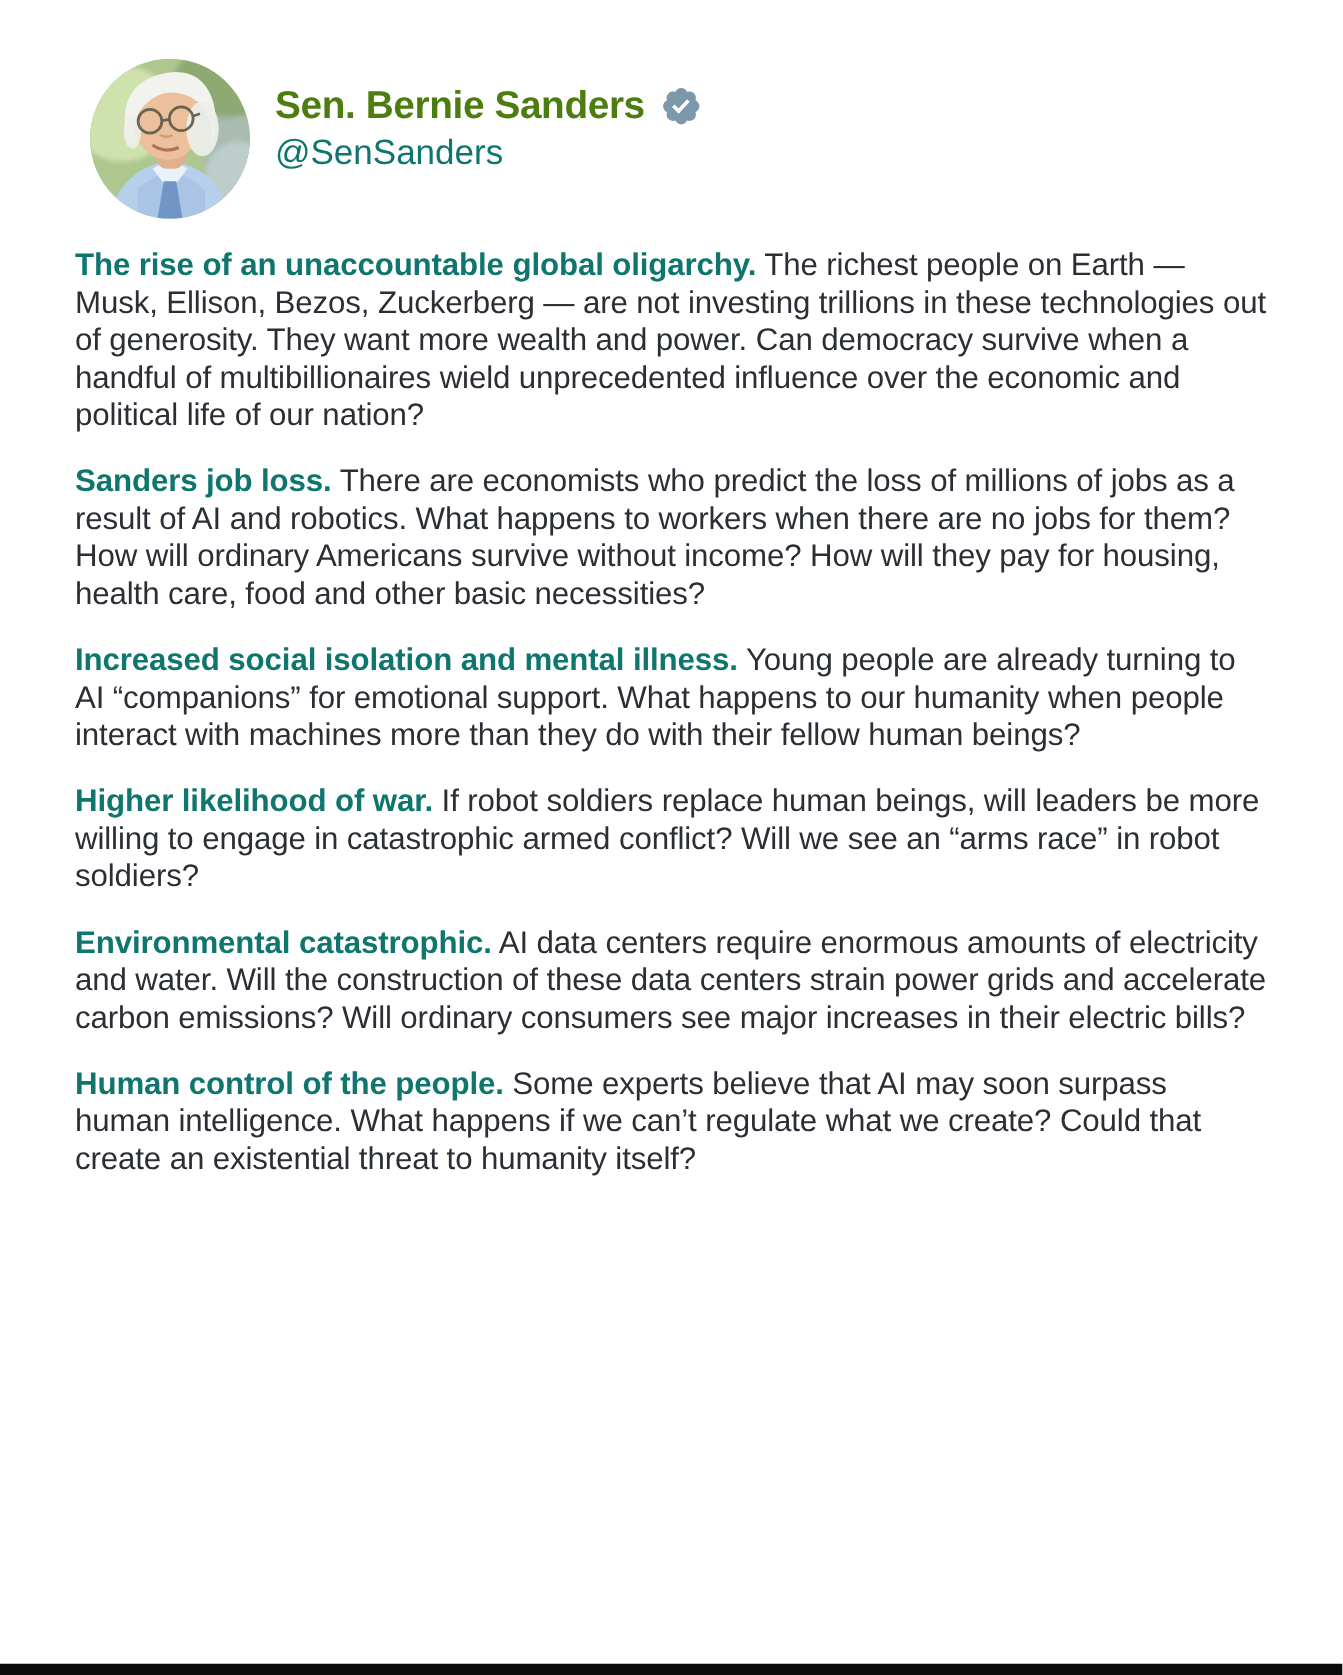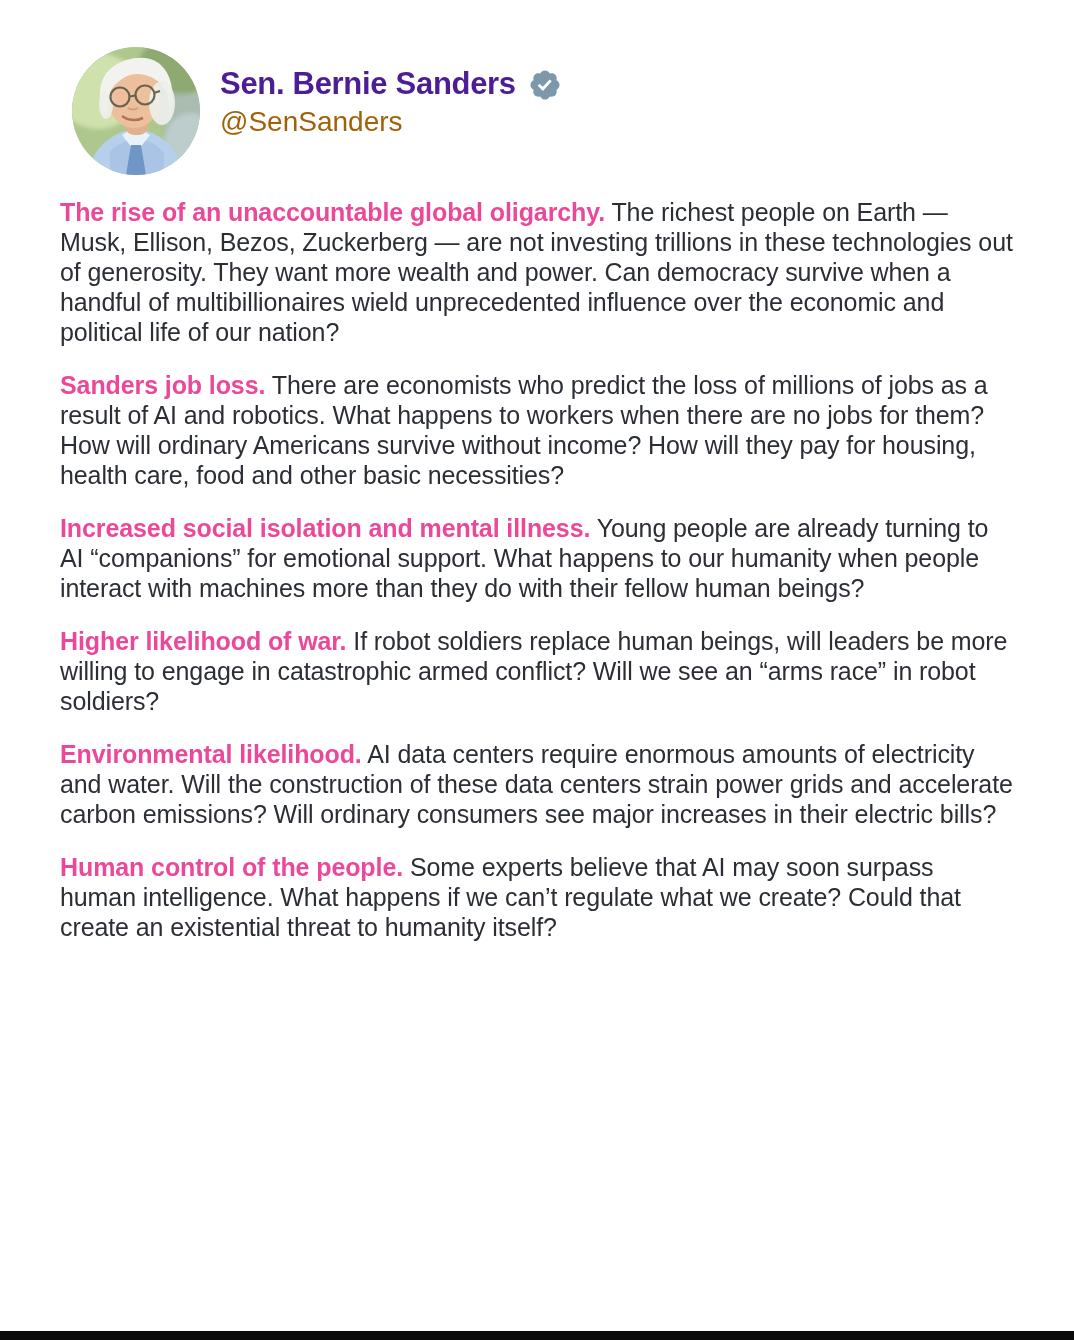--- a/index.html
+++ b/index.html
@@ -40,51 +40,51 @@
     padding-top: 19px;
   }
   .name-row {
     display: flex;
     align-items: center;
     gap: 12px;
   }
   .display-name {
     font-size: 31px;
     font-weight: bold;
-    color: #4c1d95;
+    color: #4d7c0f;
     letter-spacing: -0.3px;
     line-height: 36px;
   }
   .verified-badge {
     width: 34px;
     height: 34px;
     margin-top: 2px;
   }
   .handle {
     font-size: 28px;
-    color: #a16207;
+    color: #0f766e;
     line-height: 34px;
     margin-top: 3px;
   }
   .post-body {
     position: absolute;
     top: 197px;
     left: 60px;
     width: 955px;
   }
   .para {
     margin: 0 0 23px 0;
     font-size: 25px;
     line-height: 30px;
     color: #2b2f35;
     letter-spacing: -0.1px;
   }
   .para b {
     font-weight: bold;
-    color: #ec4899;
+    color: #0f766e;
   }
   .bottom-bar {
     position: absolute;
     left: 0;
     bottom: 0;
     width: 100%;
     height: 9px;
     background: #0b0b0b;
   }
 </style>
@@ -147,19 +147,19 @@
 
     <p class="para"><b>The rise of an unaccountable global oligarchy.</b><span> The richest people on Earth — Musk, Ellison, Bezos, Zuckerberg — are not investing trillions in these technologies out of generosity. They want more wealth and power. Can democracy survive when a handful of multibillionaires wield unprecedented influence over the economic and political life of our nation?</span></p>
 
     <p class="para"><b>Sanders job loss.</b><span> There are economists who predict the loss of millions of jobs as a result of AI and robotics. What happens to workers when there are no jobs for them? How will ordinary Americans survive without income? How will they pay for housing, health care, food and other basic necessities?</span></p>
 
     <p class="para"><b>Increased social isolation and mental illness.</b><span> Young people are already turning to AI “companions” for emotional support. What happens to our humanity when people interact with machines more than they do with their fellow human beings?</span></p>
 
 
     <p class="para"><b>Higher likelihood of war.</b><span> If robot soldiers replace human beings, will leaders be more willing to engage in catastrophic armed conflict? Will we see an “arms race” in robot soldiers?</span></p>
 
-    <p class="para"><b>Environmental likelihood.</b><span> AI data centers require enormous amounts of electricity and water. Will the construction of these data centers strain power grids and accelerate carbon emissions? Will ordinary consumers see major increases in their electric bills?</span></p>
+    <p class="para"><b>Environmental catastrophic.</b><span> AI data centers require enormous amounts of electricity and water. Will the construction of these data centers strain power grids and accelerate carbon emissions? Will ordinary consumers see major increases in their electric bills?</span></p>
 
     <p class="para"><b>Human control of the people.</b><span> Some experts believe that AI may soon surpass human intelligence. What happens if we can’t regulate what we create? Could that create an existential threat to humanity itself?</span></p>
   </div>
 
   <div class="bottom-bar"></div>
 </div>
 
 </body></html>

